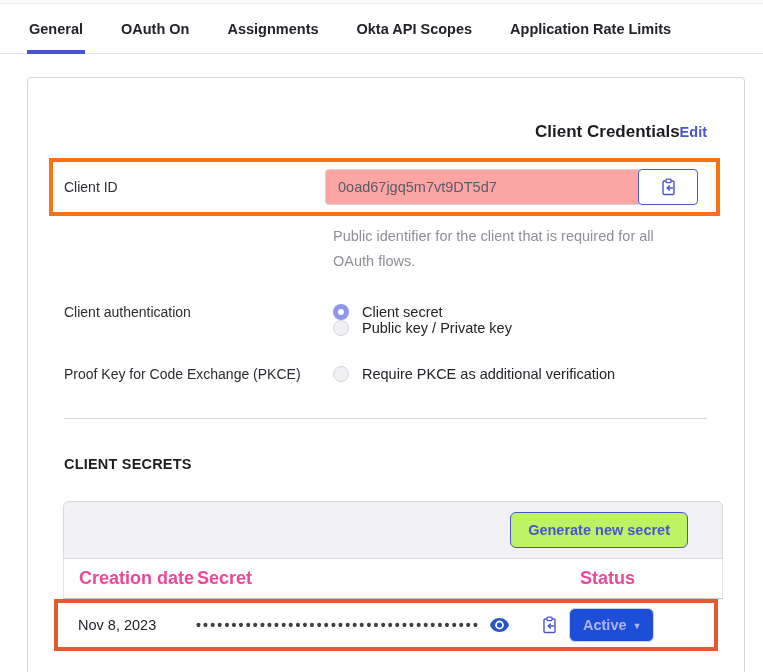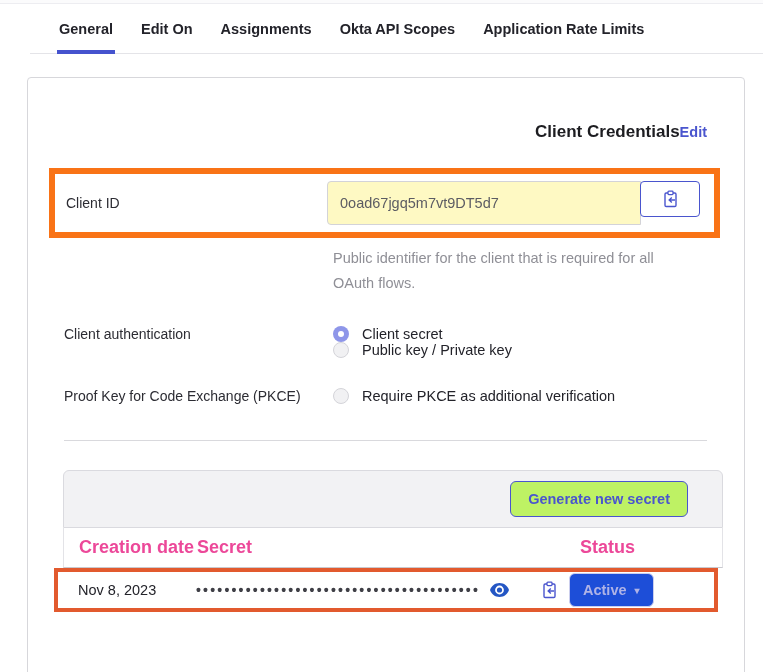--- a/index.html
+++ b/index.html
@@ -1,42 +1,42 @@
 <!DOCTYPE html>
 <html><head>
 <meta charset="utf-8">
 <style>
   * { margin:0; padding:0; box-sizing:border-box; }
   html,body { width:763px; height:672px; background:#ffffff; overflow:hidden;
               font-family:"Liberation Sans", sans-serif; color:#1d1d21; }
   body::before { content:""; display:block; height:3px; background:#fbfbfc; border-bottom:1px solid #ededf1; }
 
   
-  .tabbar { display:flex; gap:24px; padding:0 0 0 27px; border-bottom:1px solid #e4e4e8;margin-left:30px; }
+  .tabbar { display:flex; gap:34px; padding:0 0 0 27px; border-bottom:1px solid #e4e4e8; }
   .tab { font-size:14.5px; font-weight:bold; color:#23232a; padding:17px 2px 13px;
          border-bottom:4px solid transparent; margin-bottom:-1px; cursor:pointer; white-space:nowrap; }
   .tab.active { border-bottom-color:#4553ce; }
 
   
   .card { margin:23px 18px 0 27px; width:718px; height:600px; background:#fff;
           border:1px solid #d7d7db; border-radius:4px; padding:0 37px 0 36px; }
 
   .cc-header { display:flex; justify-content:flex-end; align-items:center; margin-top:44px; }
   .cc-title { font-size:17px; font-weight:bold; color:#1d1d21; }
   .edit-link { font-size:14.5px; font-weight:bold; color:#4a55ce; cursor:pointer; }
 
   
   .form-label { width:269px; flex-shrink:0; font-size:14px; color:#2c2c33; }
 
-  .hl-box { border:6px solid #f97316; margin:26px -13px 0 -15px; padding:7px 7px 7px 7px;
+  .hl-box { border:4px solid #f97316; margin:16px -13px 0 -15px; padding:7px 7px 7px 7px;
             display:flex; align-items:center; }
   .hl-box .form-label { width:265px; padding-left:4px; }
 
   .id-group { display:flex; align-items:stretch; }
-  .id-input { width:314px; height:44px; background:#fef9c3; border:1px solid #d3d3d8;
+  .id-input { width:314px; height:36px; background:#fca5a5; border:1px solid #d3d3d8;
               border-radius:4px 0 0 4px; padding:0 12px; font-size:14.5px; color:#5c5c63;
               font-family:"Liberation Sans", sans-serif; }
   .copy-btn { width:60px; height:36px; background:#fff; border:1px solid #4a55ce; border-radius:4px;
               margin-left:-1px; display:flex; align-items:center; justify-content:center; cursor:pointer; }
 
   .help-text { margin:8px 0 0 269px; width:336px; font-size:14.5px; line-height:25px; color:#8f8f96; }
 
   .form-row { display:flex; margin-top:30px; }
   .option-list { display:flex; flex-direction:column; }
   .option { display:flex; align-items:center; gap:13px; font-size:14.5px; color:#23232a; cursor:pointer; }
@@ -60,40 +60,40 @@
              font-family:"Liberation Sans", sans-serif; }
 
   .thead { display:flex; align-items:center; height:40px; padding:0 15px;
            border-left:1px solid #e3e3e7; border-right:1px solid #e3e3e7; border-bottom:1px solid #c9c9cf; }
   .th { font-size:18px; font-weight:bold; color:#ec4899; }
   .th-date { width:118px; }
   .th-secret { flex:1; }
   .th-status { width:130px; padding-left:3px; }
 
   .hl-row { border:4px solid #e25a2e; margin:0 5px 0 -9px; background:#fff; }
-  .trow { display:flex; align-items:center; height:36px; padding:0 15px 0 20px; }
+  .trow { display:flex; align-items:center; height:44px; padding:0 15px 0 20px; }
   .td-date { width:118px; font-size:14.5px; color:#23232a; }
   .td-secret { flex:1; display:flex; align-items:center; }
   .dots { font-size:14px; font-weight:bold; letter-spacing:2.2px; color:#3f3f46; line-height:1;
           white-space:nowrap; overflow:hidden; max-width:330px; }
   .icon-btn { background:none; border:none; cursor:pointer; display:flex; align-items:center; padding:0; }
   .eye-btn { margin-left:10px; }
   .row-copy-btn { margin-left:32px; }
   .td-status { width:130px; }
   .status-btn { background:#1d4ed8; border:1px solid #cbceed; border-radius:6px; color:#afb3e6;
                 font-size:14.5px; font-weight:bold; padding:8px 13px; display:inline-flex;
                 align-items:center; gap:8px; cursor:pointer; font-family:"Liberation Sans", sans-serif; }
   .status-caret { font-size:10px; }
 </style>
 </head>
 <body>
 
 <nav class="tabbar">
   <div class="tab active">General</div>
-  <div class="tab">Edit On</div>
+  <div class="tab">OAuth On</div>
   <div class="tab">Assignments</div>
   <div class="tab">Okta API Scopes</div>
   <div class="tab">Application Rate Limits</div>
 </nav>
 
 <section class="card">
 
   <div class="cc-header">
     <h2 class="cc-title">Client Credentials</h2>
     <a class="edit-link">Edit</a>
@@ -133,20 +133,21 @@
   <div class="form-row">
     <div class="form-label">Proof Key for Code Exchange (PKCE)</div>
     <label class="option">
       <span class="check off"></span>
       <span>Require PKCE as additional verification</span>
     </label>
   </div>
 
   <hr class="divider">
 
+  <h3 class="secrets-title">CLIENT SECRETS</h3>
 
   <div class="secrets-table">
     <div class="tbl-toolbar">
       <button class="gen-btn">Generate new secret</button>
     </div>
 
     <div class="thead">
       <div class="th th-date">Creation date</div>
       <div class="th th-secret">Secret</div>
       <div class="th th-status">Status</div>

